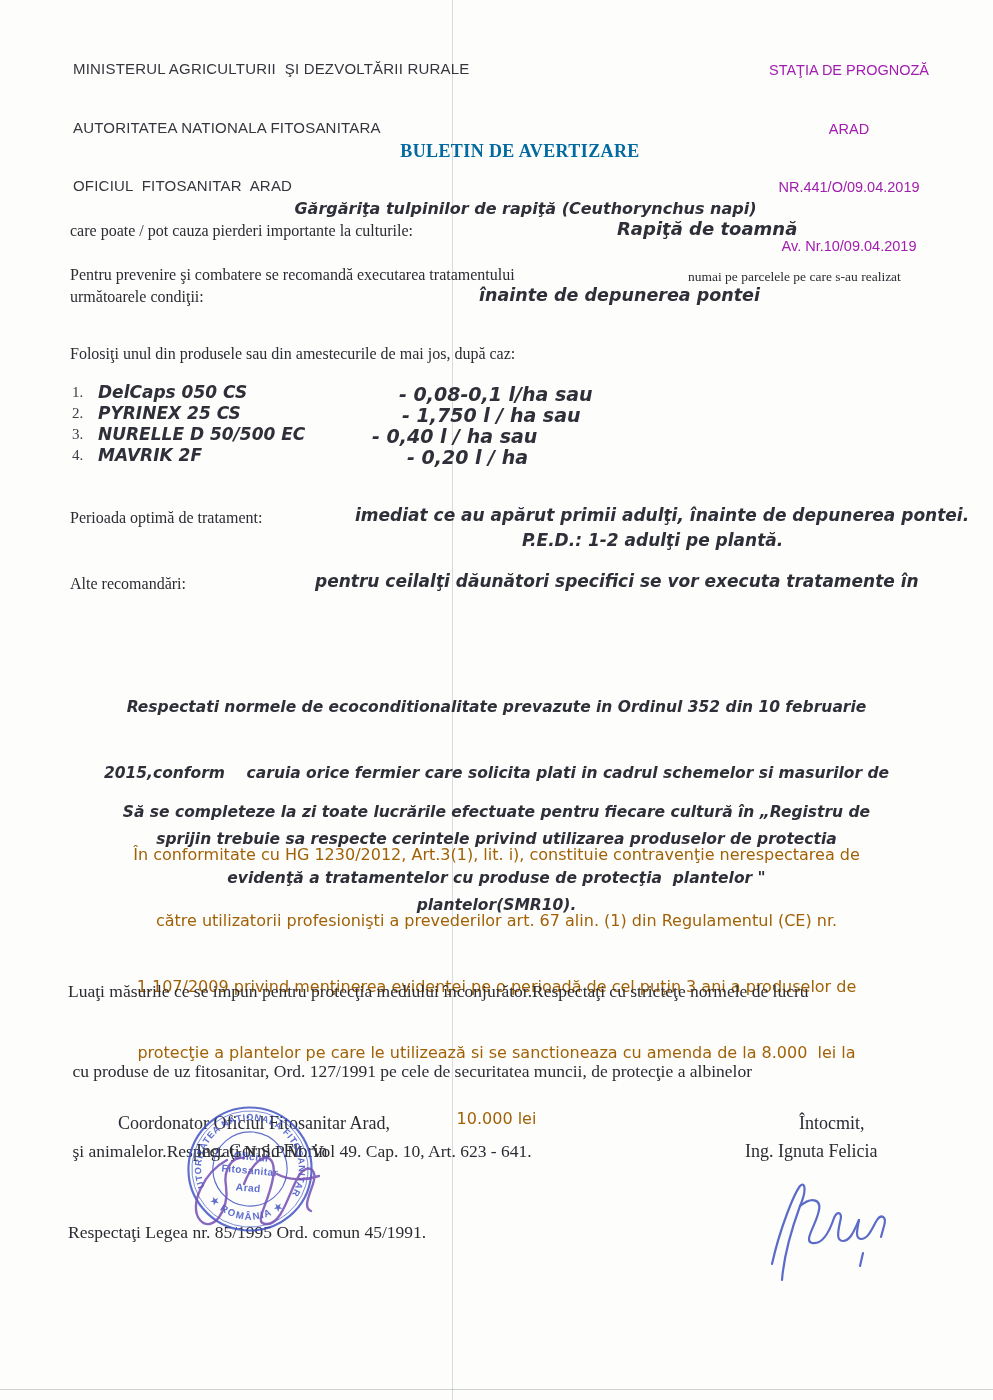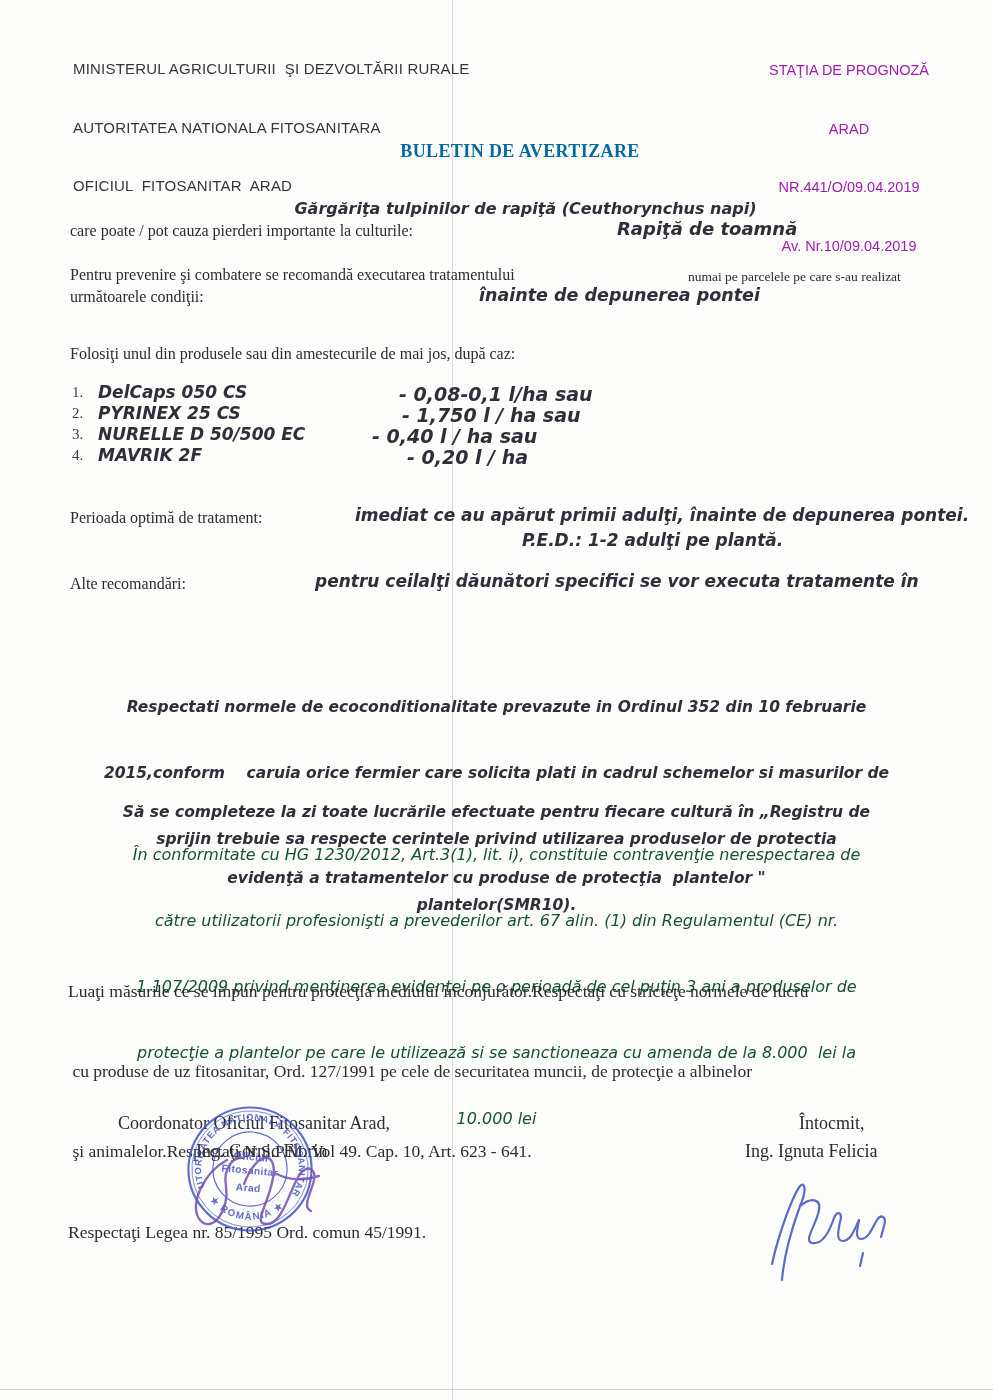--- a/index.html
+++ b/index.html
@@ -9,21 +9,21 @@
     margin:0 auto;
     background:#fdfdfc;
     font-family:"Liberation Serif","DejaVu Serif",serif;
     color:#2b2b33;
     overflow:hidden;
     padding-left:47px;
   }
   .abs{position:absolute;white-space:pre;}
   .sans{font-family:"Liberation Sans",sans-serif;}
   .emph{font-family:"DejaVu Sans",sans-serif;font-weight:bold;font-style:italic;color:#2e2f38;}
-  .ital{font-family:"DejaVu Sans",sans-serif;font-style:italic;color:#14532d;}
+  .ital{font-family:"DejaVu Sans",sans-serif;color:#a16207;}
   .line{white-space:pre;}
 
   .header-left{left:73px;top:20px;font-size:15px;line-height:19.5px;color:#35363d;letter-spacing:0.2px;}
   .header-right{left:758px;top:22px;width:182px;font-size:14.5px;line-height:19.5px;text-align:center;color:#a21caf;}
 
   .doc-title{left:0;top:141px;width:100%;text-align:center;font-weight:bold;font-size:18px;letter-spacing:0.4px;color:#0369a1;}
 
   .intro-climate{left:70px;top:178px;font-size:16px;}
   .intro-pest{left:68px;top:199px;width:915px;text-align:center;font-size:16px;}
   .intro-damage{left:70px;top:222px;font-size:16px;}

